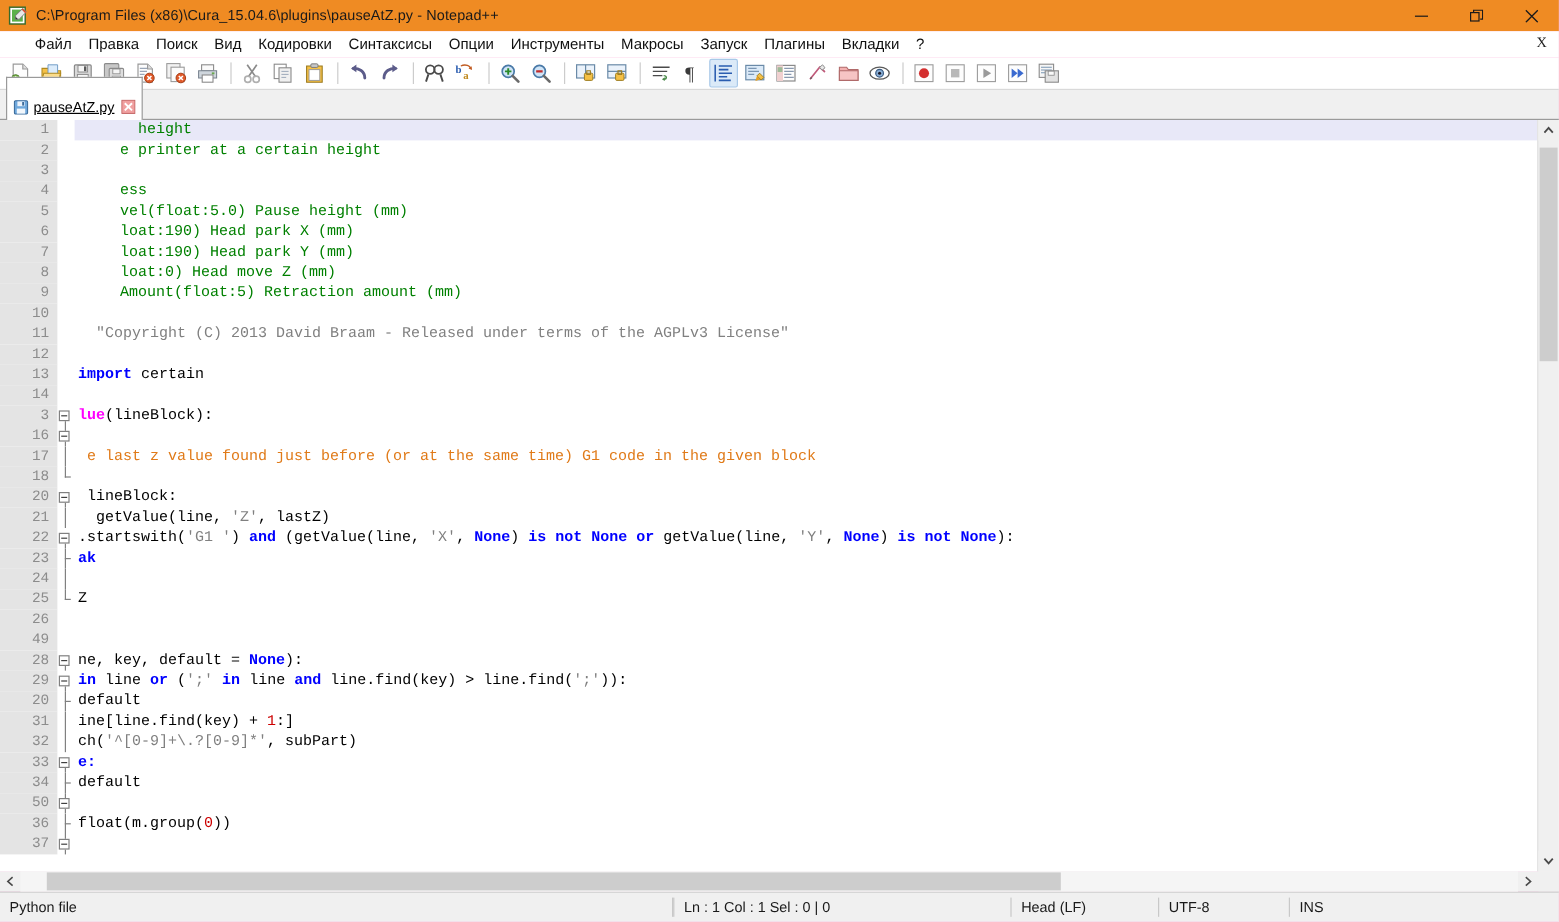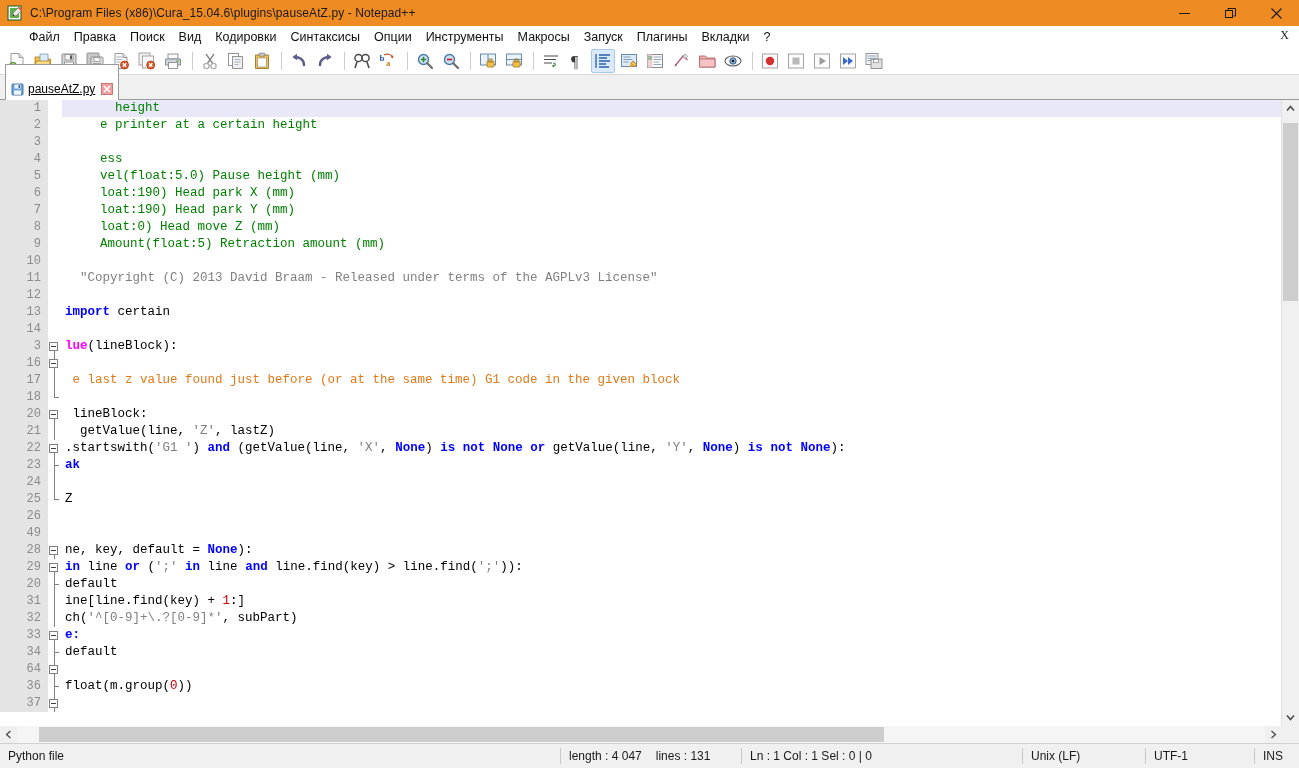--- a/index.html
+++ b/index.html
@@ -495,21 +495,21 @@
           <div class="row"><div class="gutter">25</div><div class="fold"><div class="vline half-top"></div><div class="tick"></div></div><div class="codetext"><span class="c-plain">Z</span></div></div>
           <div class="row"><div class="gutter">26</div><div class="fold"></div><div class="codetext"> </div></div>
           <div class="row"><div class="gutter">49</div><div class="fold"></div><div class="codetext"> </div></div>
           <div class="row"><div class="gutter">28</div><div class="fold"><div class="vline half-bot"></div><div class="box"></div></div><div class="codetext"><span class="c-plain">ne, key, default = </span><span class="c-kw">None</span><span class="c-plain">):</span></div></div>
           <div class="row"><div class="gutter">29</div><div class="fold"><div class="vline half-bot"></div><div class="box"></div></div><div class="codetext"><span class="c-kw">in</span><span class="c-plain"> line </span><span class="c-kw">or</span><span class="c-plain"> (</span><span class="c-sq">';'</span><span class="c-plain"> </span><span class="c-kw">in</span><span class="c-plain"> line </span><span class="c-kw">and</span><span class="c-plain"> line.find(key) &gt; line.find(</span><span class="c-sq">';'</span><span class="c-plain">)):</span></div></div>
           <div class="row"><div class="gutter">20</div><div class="fold"><div class="vline"></div><div class="tick"></div></div><div class="codetext"><span class="c-plain">default</span></div></div>
           <div class="row"><div class="gutter">31</div><div class="fold"><div class="vline"></div></div><div class="codetext"><span class="c-plain">ine[line.find(key) + </span><span class="c-red">1</span><span class="c-plain">:]</span></div></div>
           <div class="row"><div class="gutter">32</div><div class="fold"><div class="vline"></div></div><div class="codetext"><span class="c-plain">ch(</span><span class="c-sq">'^[0-9]+\.?[0-9]*'</span><span class="c-plain">, subPart)</span></div></div>
           <div class="row"><div class="gutter">33</div><div class="fold"><div class="vline half-bot"></div><div class="box"></div></div><div class="codetext"><span class="c-kw">e:</span></div></div>
           <div class="row"><div class="gutter">34</div><div class="fold"><div class="vline"></div><div class="tick"></div></div><div class="codetext"><span class="c-plain">default</span></div></div>
-          <div class="row"><div class="gutter">64</div><div class="fold"><div class="vline"></div><div class="box"></div></div><div class="codetext"> </div></div>
+          <div class="row"><div class="gutter">50</div><div class="fold"><div class="vline"></div><div class="box"></div></div><div class="codetext"> </div></div>
           <div class="row"><div class="gutter">36</div><div class="fold"><div class="vline"></div><div class="tick"></div></div><div class="codetext"><span class="c-plain">float(m.group(</span><span class="c-red">0</span><span class="c-plain">))</span></div></div>
           <div class="row"><div class="gutter">37</div><div class="fold"><div class="vline"></div><div class="box"></div></div><div class="codetext"> </div></div>
         </div>
     </div>
 
     <div class="vscroll">
       <div class="vs-arrow">
         <svg width="9" height="7" viewBox="0 0 9 7">
             <path d="M1 5.5 L4.5 1.5 L8 5.5" fill="none" stroke="#4a4a4a" stroke-width="1.5"></path>
           </svg>
@@ -536,28 +536,23 @@
       <svg width="7" height="9" viewBox="0 0 7 9">
           <path d="M1.5 1 L5.5 4.5 L1.5 8" fill="none" stroke="#4a4a4a" stroke-width="1.3"></path>
         </svg>
     </div>
     <div class="corner"></div>
   </div>
 
   <div class="statusbar">
     <div class="sb-cell sb-doc">Python file</div>
     <div class="sb-sep"></div>
-    <div class="sb-cell sb-len">
-      <span>length : 4 047</span>
-      <span style="display:inline-block;width:14px"></span>
-      <span>lines : 131</span>
-    </div>
     <div class="sb-sep"></div>
     <div class="sb-cell sb-pos">Ln : 1    Col : 1    Sel : 0 | 0</div>
     <div class="sb-sep"></div>
-    <div class="sb-cell sb-eol">Unix (LF)</div>
+    <div class="sb-cell sb-eol">Head (LF)</div>
     <div class="sb-sep"></div>
-    <div class="sb-cell sb-enc">UTF-1</div>
+    <div class="sb-cell sb-enc">UTF-8</div>
     <div class="sb-sep"></div>
     <div class="sb-cell sb-ins">INS</div>
   </div>
 
 </div>
 
 </body></html>

